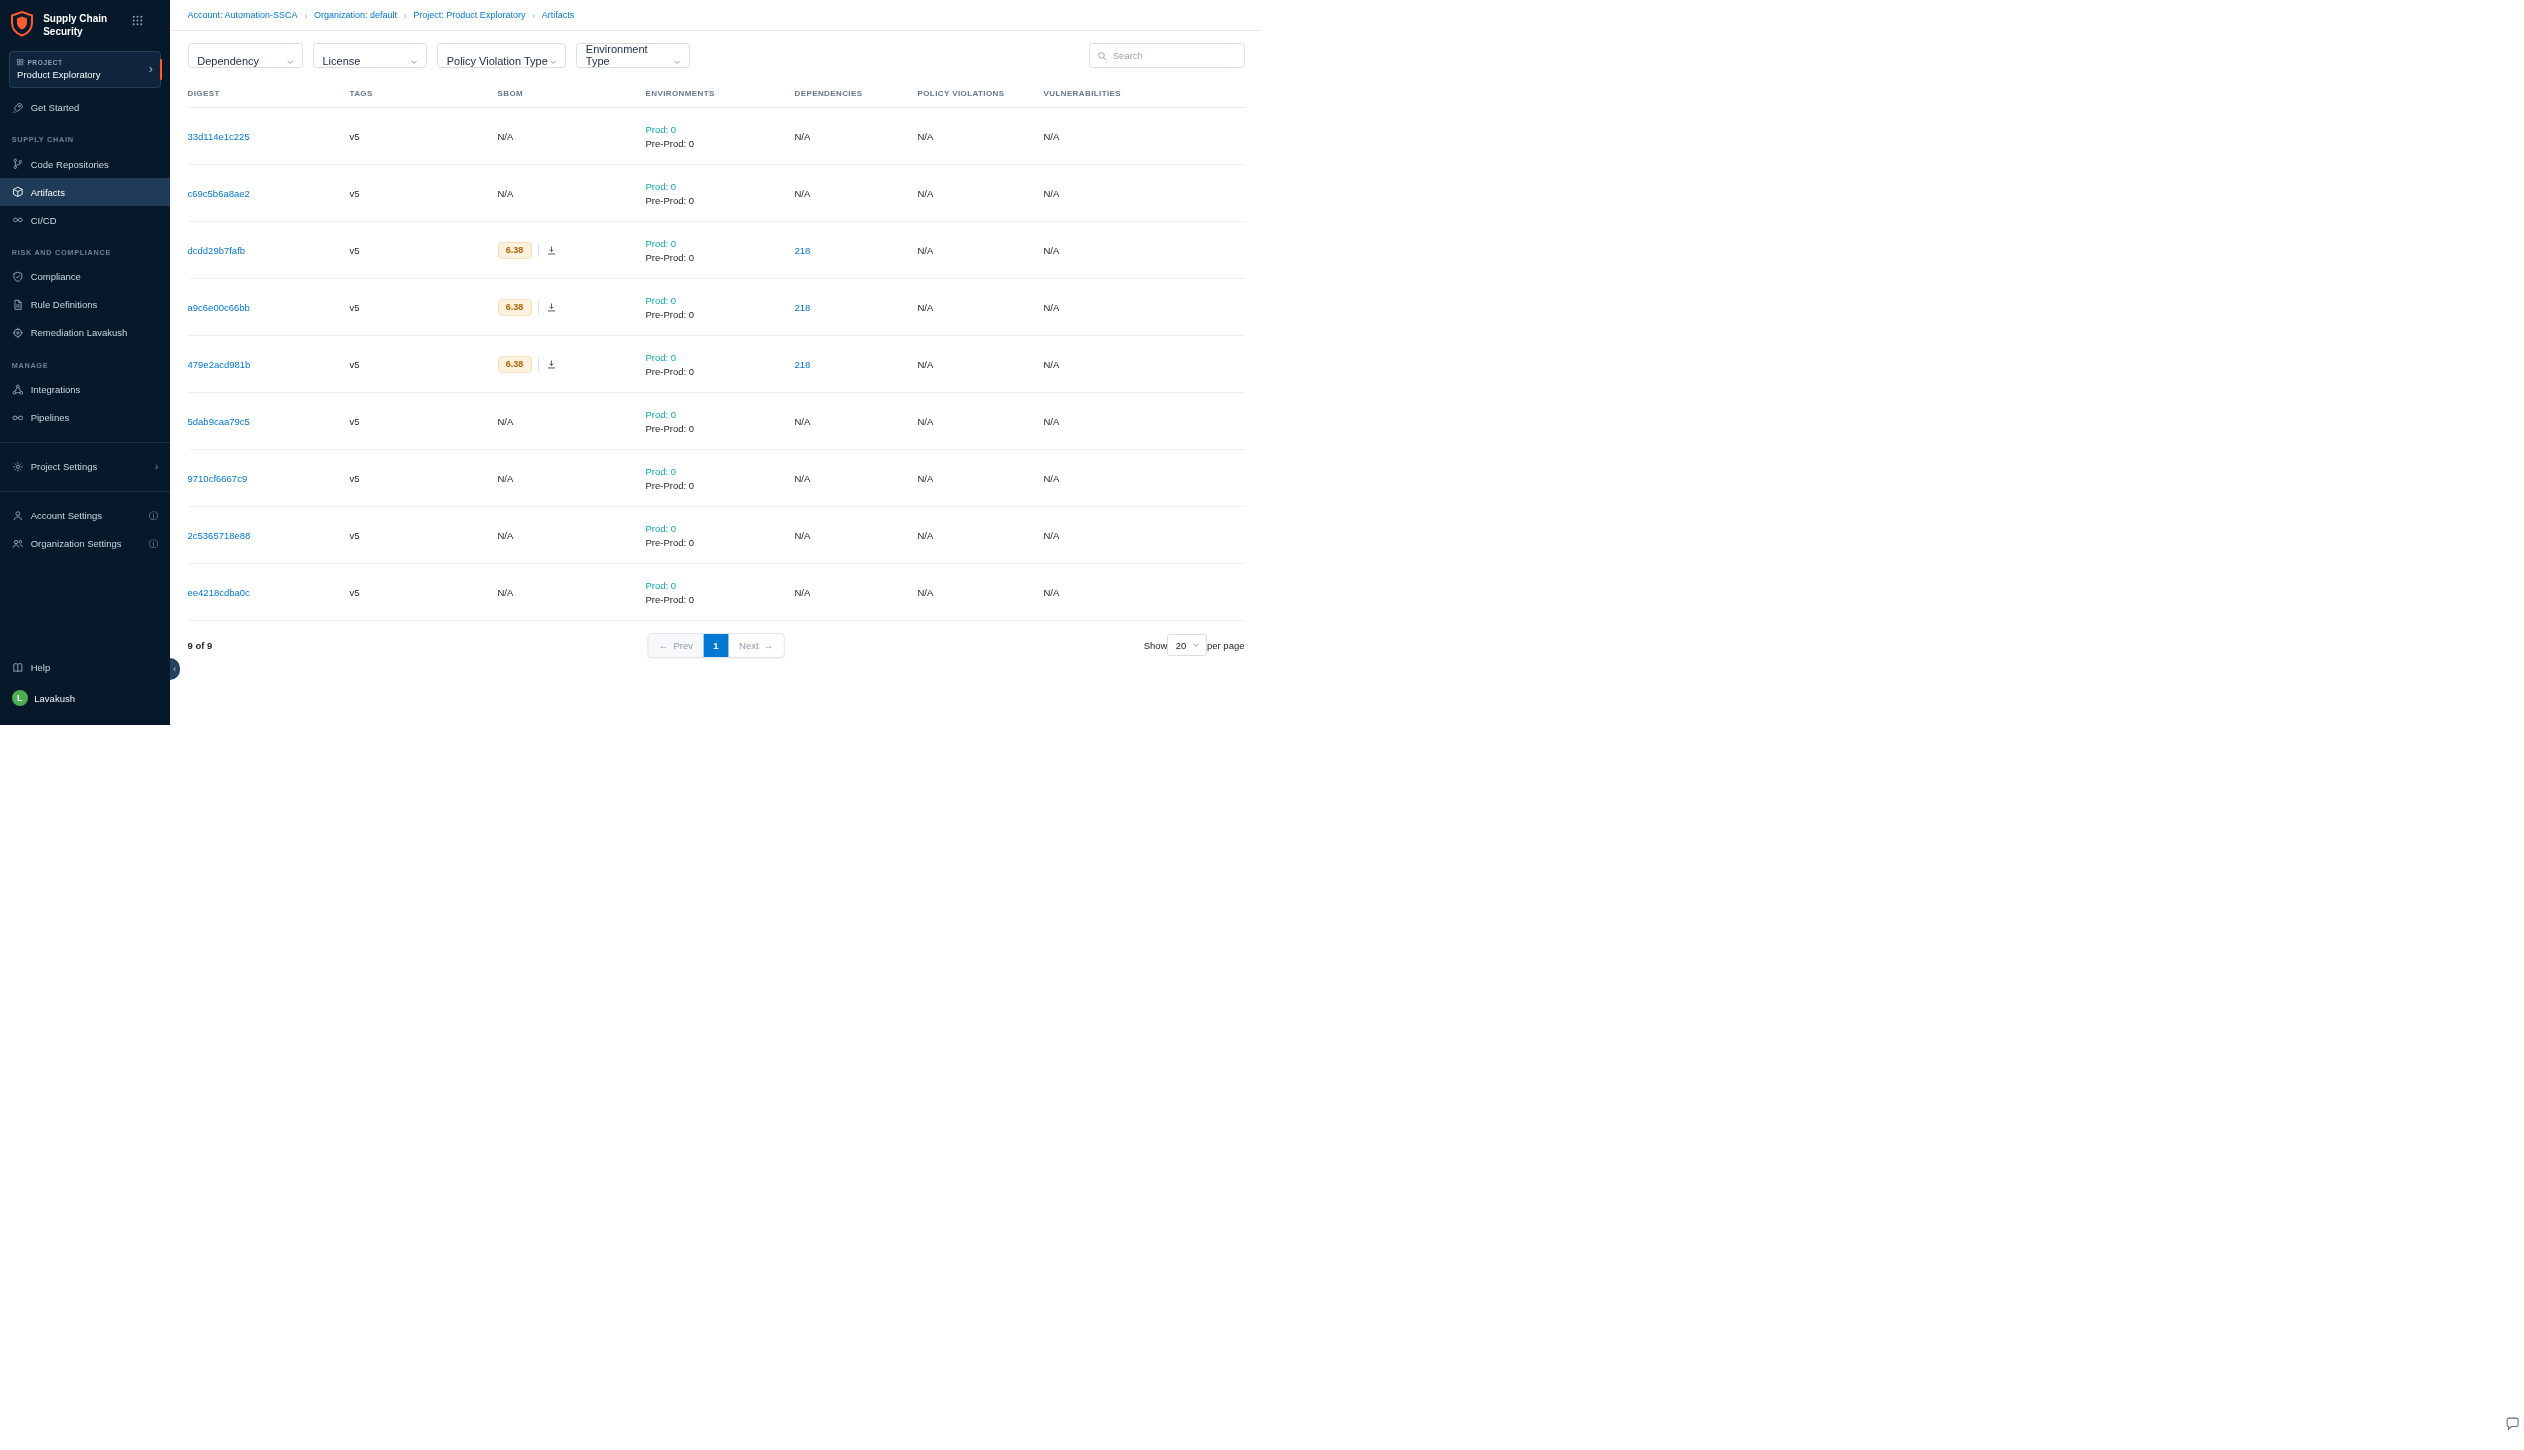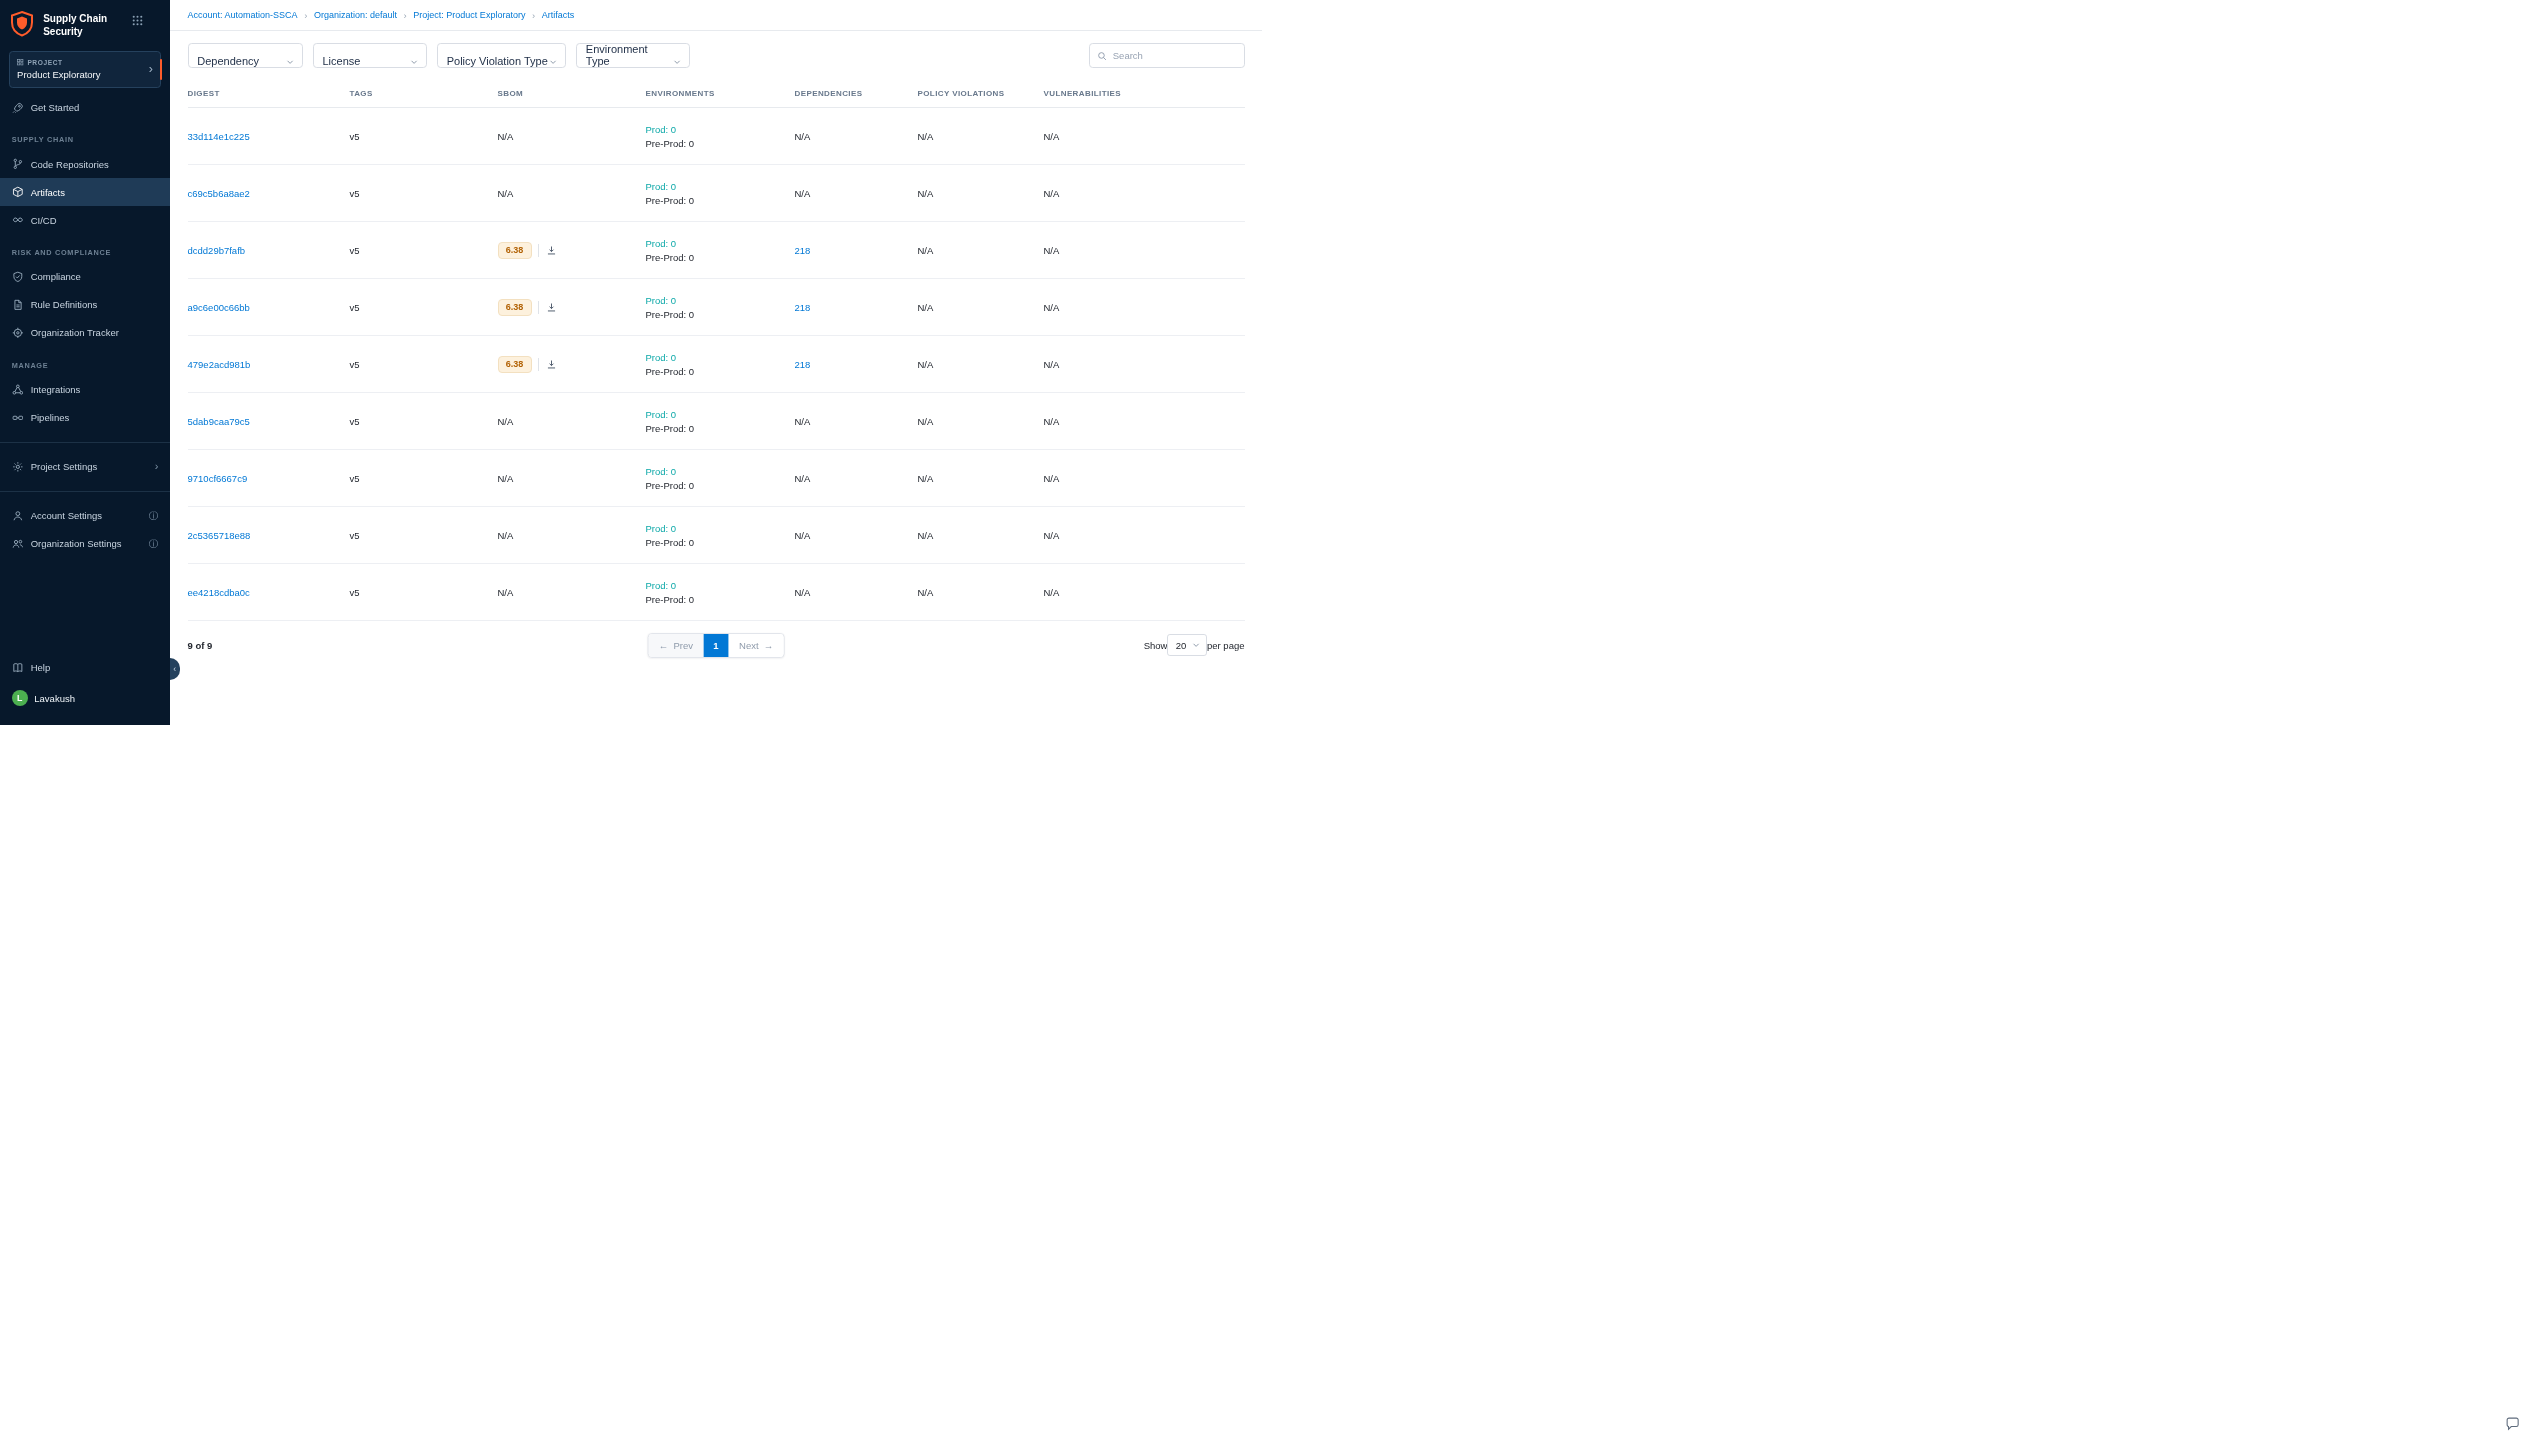--- a/index.html
+++ b/index.html
@@ -192,21 +192,21 @@
       <span>Rule Definitions</span>
     </div>
     <div class="nav-item">
       <span class="nicon">
           <svg viewBox="0 0 16 16" fill="none" stroke="currentColor" stroke-width="1.2">
             <circle cx="8" cy="8" r="5"></circle>
             <circle cx="8" cy="8" r="1.6"></circle>
             <path d="M8 1v2.4M8 12.6V15M1 8h2.4M12.6 8H15"></path>
           </svg>
         </span>
-      <span>Organization Tracker</span>
+      <span>Remediation Lavakush</span>
     </div>
 
     <div class="section-label">MANAGE</div>
     <div class="nav-item">
       <span class="nicon">
           <svg viewBox="0 0 16 16" fill="none" stroke="currentColor" stroke-width="1.2">
             <circle cx="8" cy="3.2" r="1.8"></circle>
             <circle cx="3.2" cy="12" r="1.8"></circle>
             <circle cx="12.8" cy="12" r="1.8"></circle>
             <path d="M7 4.8 4 10.3M9 4.8l3 5.5M5 12h6"></path>

